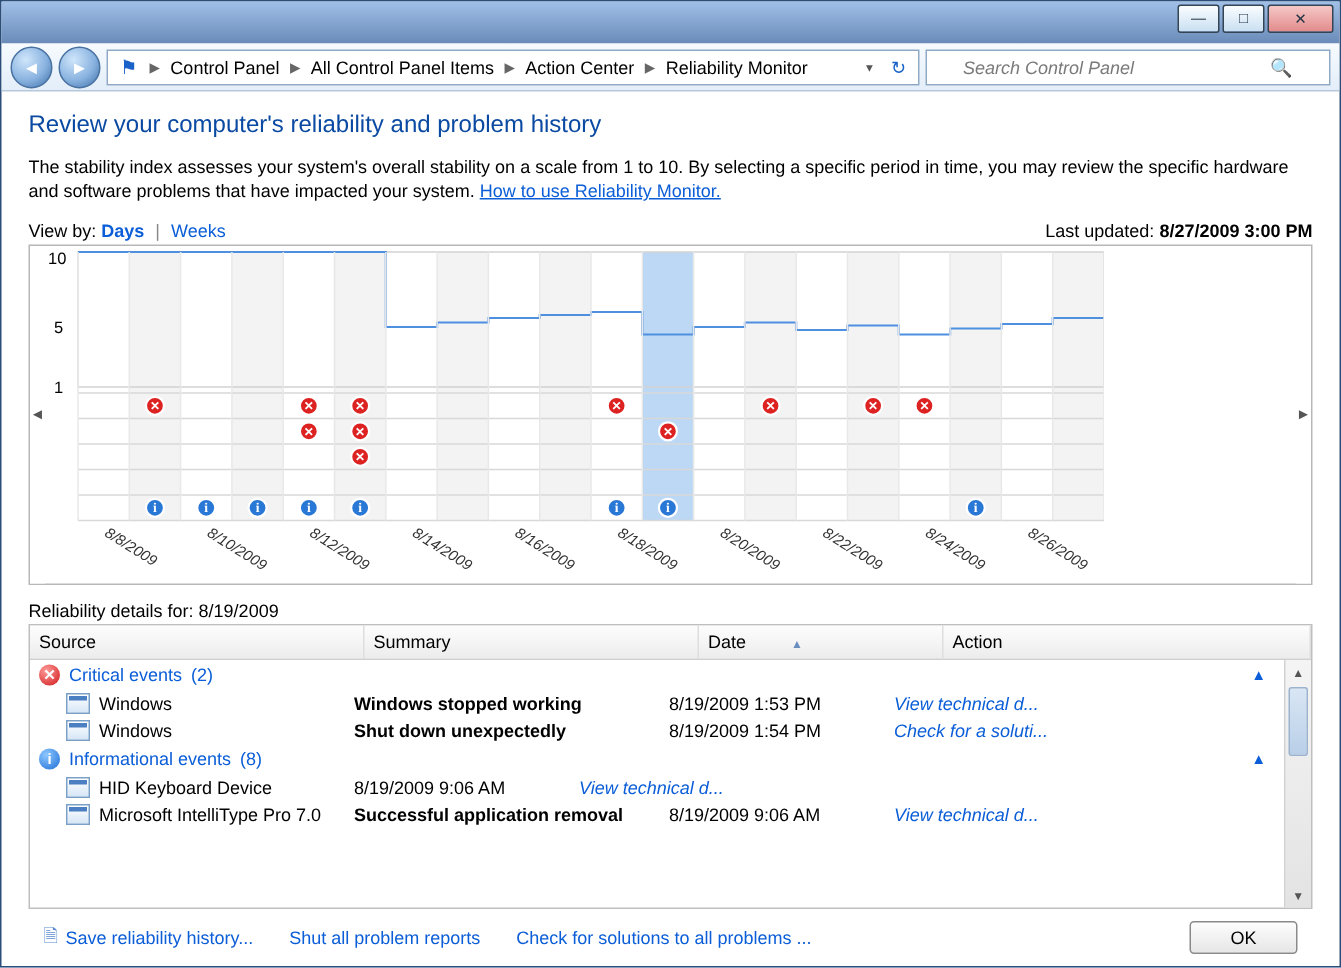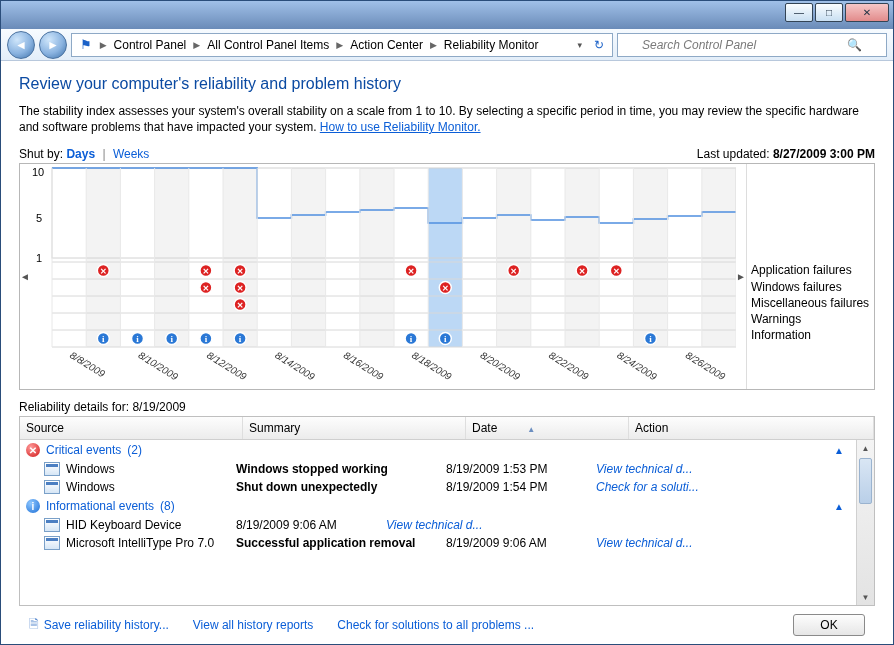--- a/index.html
+++ b/index.html
@@ -95,21 +95,21 @@
   </div>
 
   <div class="content">
     <h1>Review your computer's reliability and problem history</h1>
     <p class="desc">
       <span>The stability index assesses your system's overall stability on a scale from 1 to 10. By selecting a specific period in time, you may review the specific hardware and software problems that have impacted your system. </span><a href="#">How to use Reliability Monitor.</a>
     </p>
 
     <div class="viewrow">
       <div>
-        <span>Shut by:</span>
+        <span>View by:</span>
         <span class="link active">Days</span>
         <span class="sep">|</span>
         <span class="link">Weeks</span>
       </div>
       <div>
         <span>Last updated:</span>
         <b>8/27/2009 3:00 PM</b>
       </div>
     </div>
 
@@ -205,27 +205,20 @@
             <text x="244.3" y="193" font-size="10" font-style="italic" fill="#333" transform="rotate(32 244.3 193)">8/14/2009</text>
             <text x="312.70000000000005" y="193" font-size="10" font-style="italic" fill="#333" transform="rotate(32 312.70000000000005 193)">8/16/2009</text>
             <text x="381.1" y="193" font-size="10" font-style="italic" fill="#333" transform="rotate(32 381.1 193)">8/18/2009</text>
             <text x="449.50000000000006" y="193" font-size="10" font-style="italic" fill="#333" transform="rotate(32 449.50000000000006 193)">8/20/2009</text>
             <text x="517.9000000000001" y="193" font-size="10" font-style="italic" fill="#333" transform="rotate(32 517.9000000000001 193)">8/22/2009</text>
             <text x="586.3000000000001" y="193" font-size="10" font-style="italic" fill="#333" transform="rotate(32 586.3000000000001 193)">8/24/2009</text>
             <text x="654.7" y="193" font-size="10" font-style="italic" fill="#333" transform="rotate(32 654.7 193)">8/26/2009</text>
           </svg>
         </div>
       <div class="arrow">►</div>
-      <div class="rightlegend" id="rlegend">
-          <div>Application failures</div>
-          <div>Windows failures</div>
-          <div>Miscellaneous failures</div>
-          <div>Warnings</div>
-          <div>Information</div>
-        </div>
     </div>
 
     <div class="detailshdr">
       <span>Reliability details for:</span> <span>8/19/2009</span>
     </div>
 
     <div class="detailstable">
       <div class="thead">
         <div class="th src">Source</div>
         <div class="th sum">Summary</div>
@@ -286,19 +279,19 @@
           <div class="arr" style="bottom:0">▼</div>
         </div>
       </div>
     </div>
 
     <div class="footer">
       <span class="flink">
         <span style="color:#5b8bd0">🗎</span>
         <span>Save reliability history...</span>
       </span>
-      <span class="flink">View all history reports</span>
+      <span class="flink">Shut all problem reports</span>
       <span class="flink">Check for solutions to all problems ...</span>
       <span class="spacer"></span>
       <button class="okbtn">OK</button>
     </div>
   </div>
 </div>
 
 </body></html>

